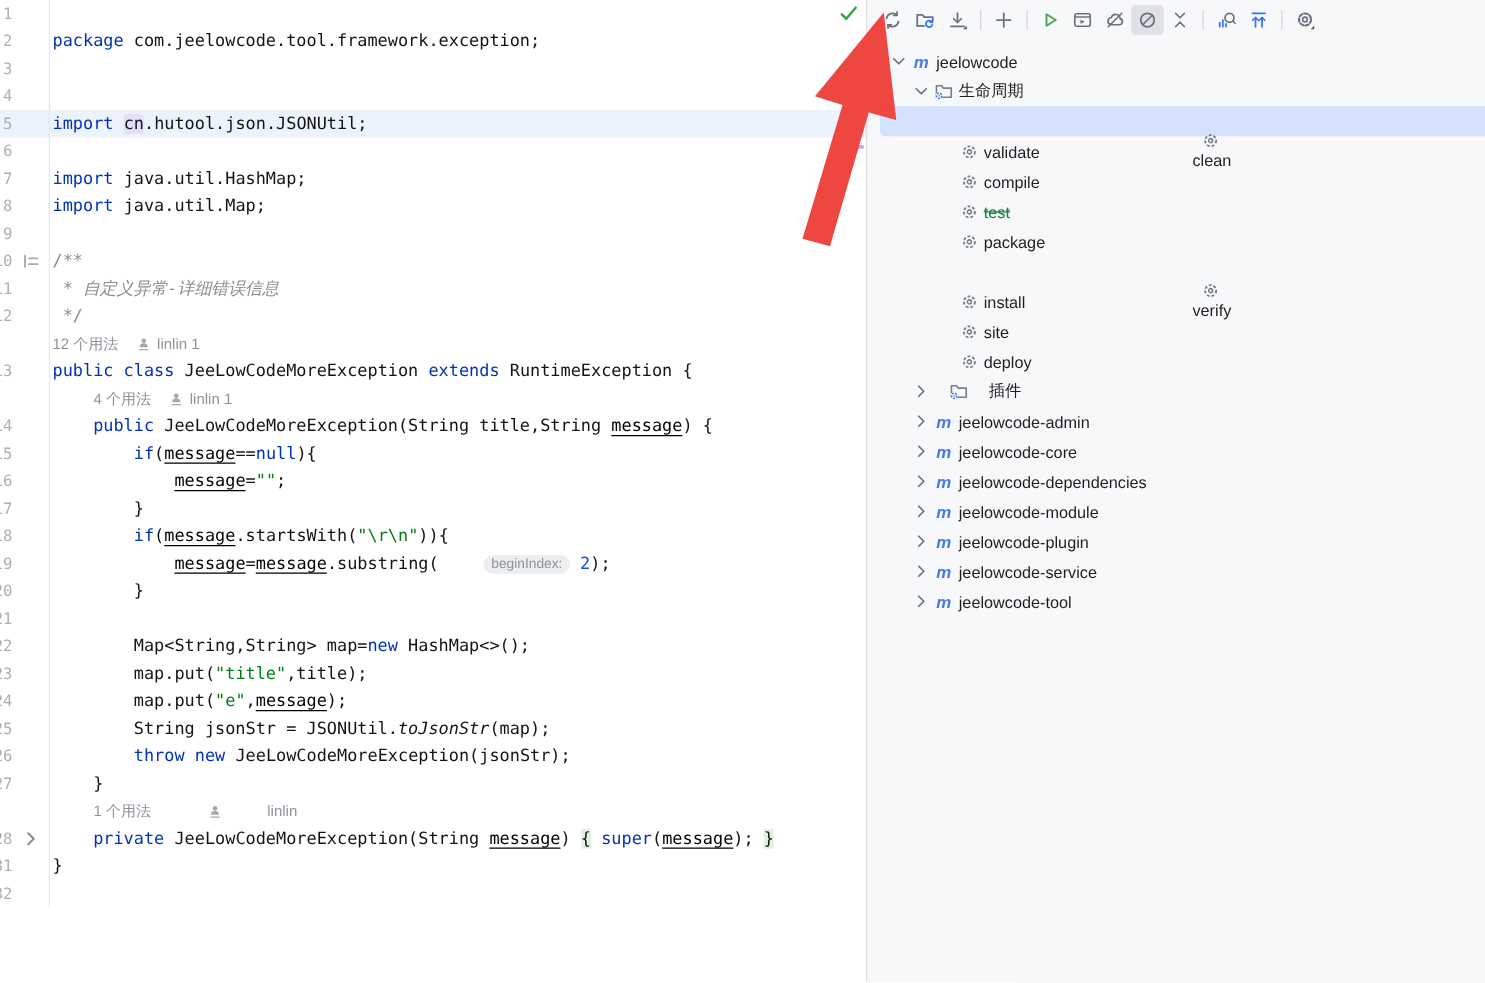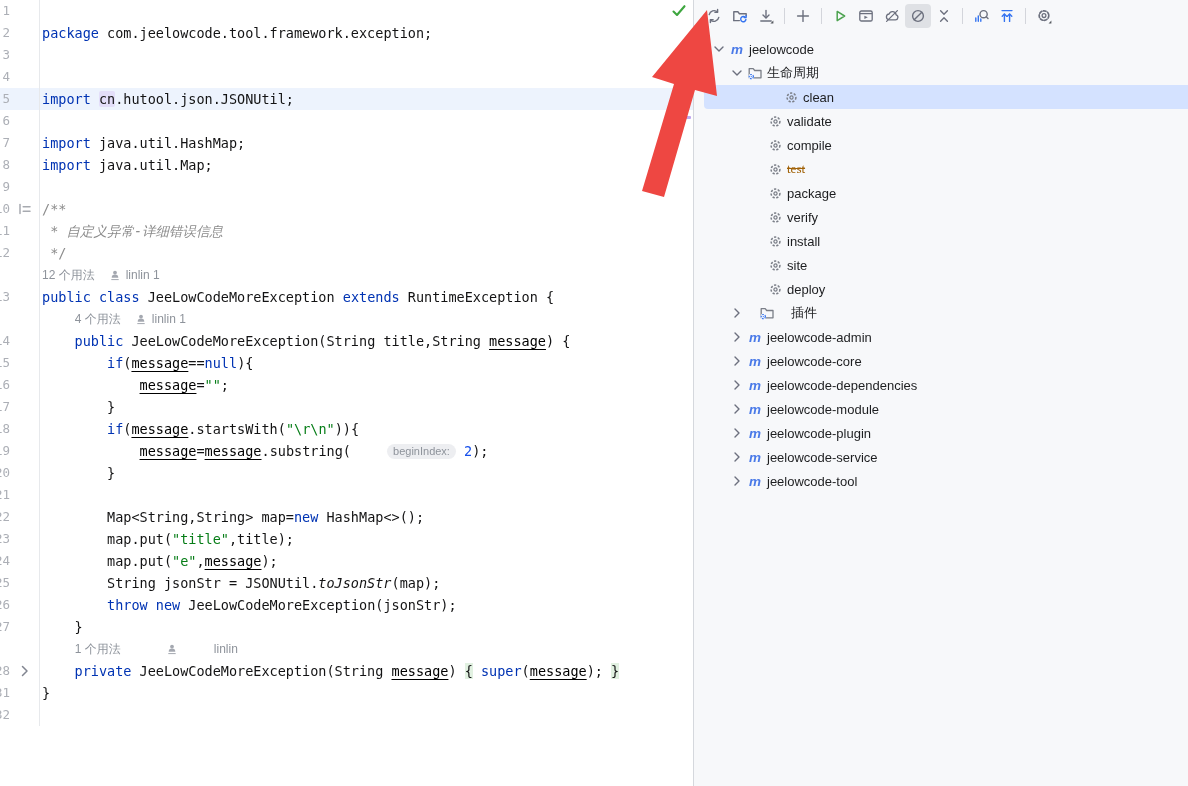--- a/index.html
+++ b/index.html
@@ -38,21 +38,21 @@
   .tbtn{width:26px;height:24px;display:flex;align-items:center;justify-content:center;border-radius:4px;flex:0 0 auto;}
   .tbtn.active{background:#DFE1E5;}
   .tsep{width:1px;height:16px;background:#D3D5DB;margin:0 5px;flex:0 0 auto;}
 
   .tree{margin-top:5px;}
   .trow{display:flex;align-items:center;height:24px;font-size:13px;color:#1D1E20;}
   .trow.sel{background:#D4E2FF;border-radius:4px 0 0 4px;margin-left:10px;}
   .trow .chev{flex:0 0 18px;height:16px;display:flex;align-items:center;justify-content:center;}
   .trow .tico{flex:0 0 18px;height:16px;display:flex;align-items:center;justify-content:center;}
   .trow .lbl{margin-left:3px;}
-  .trow.struck .lbl{color:#a16207;text-decoration:line-through;font-family:Liberation Serif, serif;}
+  .trow.struck .lbl{color:#15803d;text-decoration:line-through;}
   .m-glyph{font-style:italic;font-weight:bold;color:#4A7AE8;font-size:13.5px;font-family:"Liberation Sans",sans-serif;}
 
   .overlay{position:absolute;left:0;top:0;width:1188px;height:786px;pointer-events:none;z-index:50;}
 </style>
 </head>
 <body>
 
 <div class="app">
 
   <div class="editor" id="editor">
@@ -235,21 +235,21 @@
           <span class="tico">
             <svg width="16" height="16" viewBox="0 0 16 16" fill="none">
               <path d="M2.2 12.8V3.6h4l1.5 1.9H14v7.3z" stroke="#7A7E87" stroke-width="1.3" stroke-linejoin="round"></path>
               <circle cx="4.3" cy="11.6" r="2.9" fill="#F7F8FA"></circle>
               <circle cx="4.3" cy="11.6" r="2.1" fill="none" stroke="#3574F0" stroke-width="1.2" stroke-dasharray="1.6 1"></circle>
               <circle cx="4.3" cy="11.6" r="0.6" fill="#3574F0"></circle>
             </svg>
           </span>
           <span class="lbl">生命周期</span>
         </div>
-        <div class="trow sel" style="padding-left: 60px;">
+        <div class="trow sel" style="padding-left: 44px; flex-direction: column;">
           <span class="chev"></span>
           <span class="tico">
             <svg width="15" height="15" viewBox="0 0 16 16" fill="none" stroke="#7A7E87">
               <circle cx="8" cy="8" r="4.7" stroke-width="1.6" stroke-dasharray="2.4 1.6"></circle>
               <circle cx="8" cy="8" r="1.7" stroke-width="1.3"></circle>
             </svg>
           </span>
           <span class="lbl">clean</span>
         </div>
         <div class="trow" style="padding-left: 54px;">
@@ -285,21 +285,21 @@
         <div class="trow" style="padding-left: 54px;">
           <span class="chev"></span>
           <span class="tico">
             <svg width="15" height="15" viewBox="0 0 16 16" fill="none" stroke="#7A7E87">
               <circle cx="8" cy="8" r="4.7" stroke-width="1.6" stroke-dasharray="2.4 1.6"></circle>
               <circle cx="8" cy="8" r="1.7" stroke-width="1.3"></circle>
             </svg>
           </span>
           <span class="lbl">package</span>
         </div>
-        <div class="trow" style="padding-left: 54px;">
+        <div class="trow" style="padding-left: 54px; flex-direction: column;">
           <span class="chev"></span>
           <span class="tico">
             <svg width="15" height="15" viewBox="0 0 16 16" fill="none" stroke="#7A7E87">
               <circle cx="8" cy="8" r="4.7" stroke-width="1.6" stroke-dasharray="2.4 1.6"></circle>
               <circle cx="8" cy="8" r="1.7" stroke-width="1.3"></circle>
             </svg>
           </span>
           <span class="lbl">verify</span>
         </div>
         <div class="trow" style="padding-left: 54px;">

